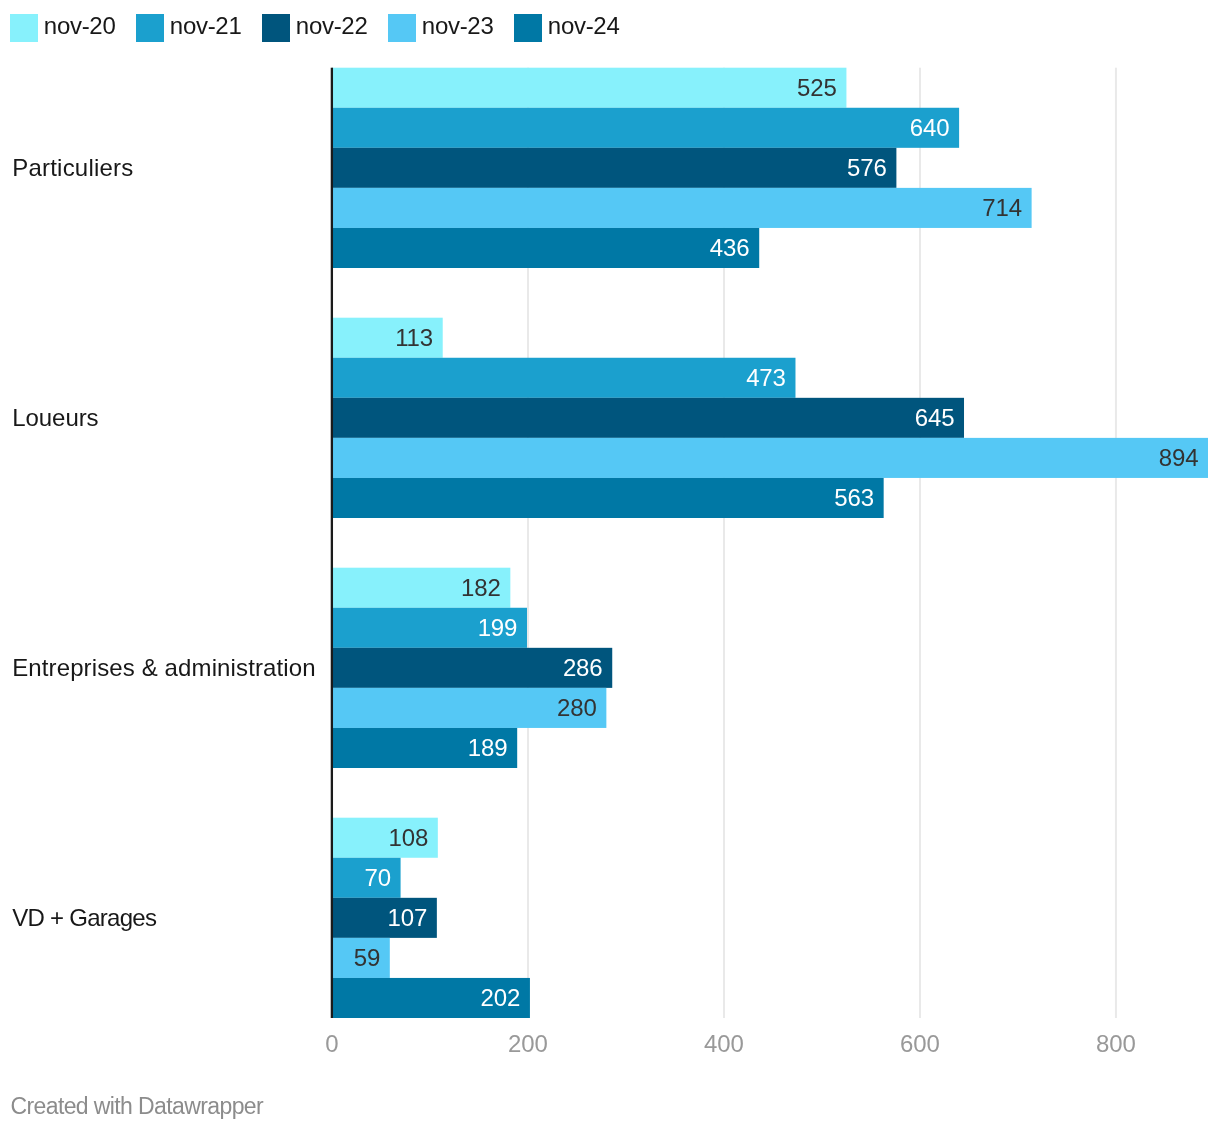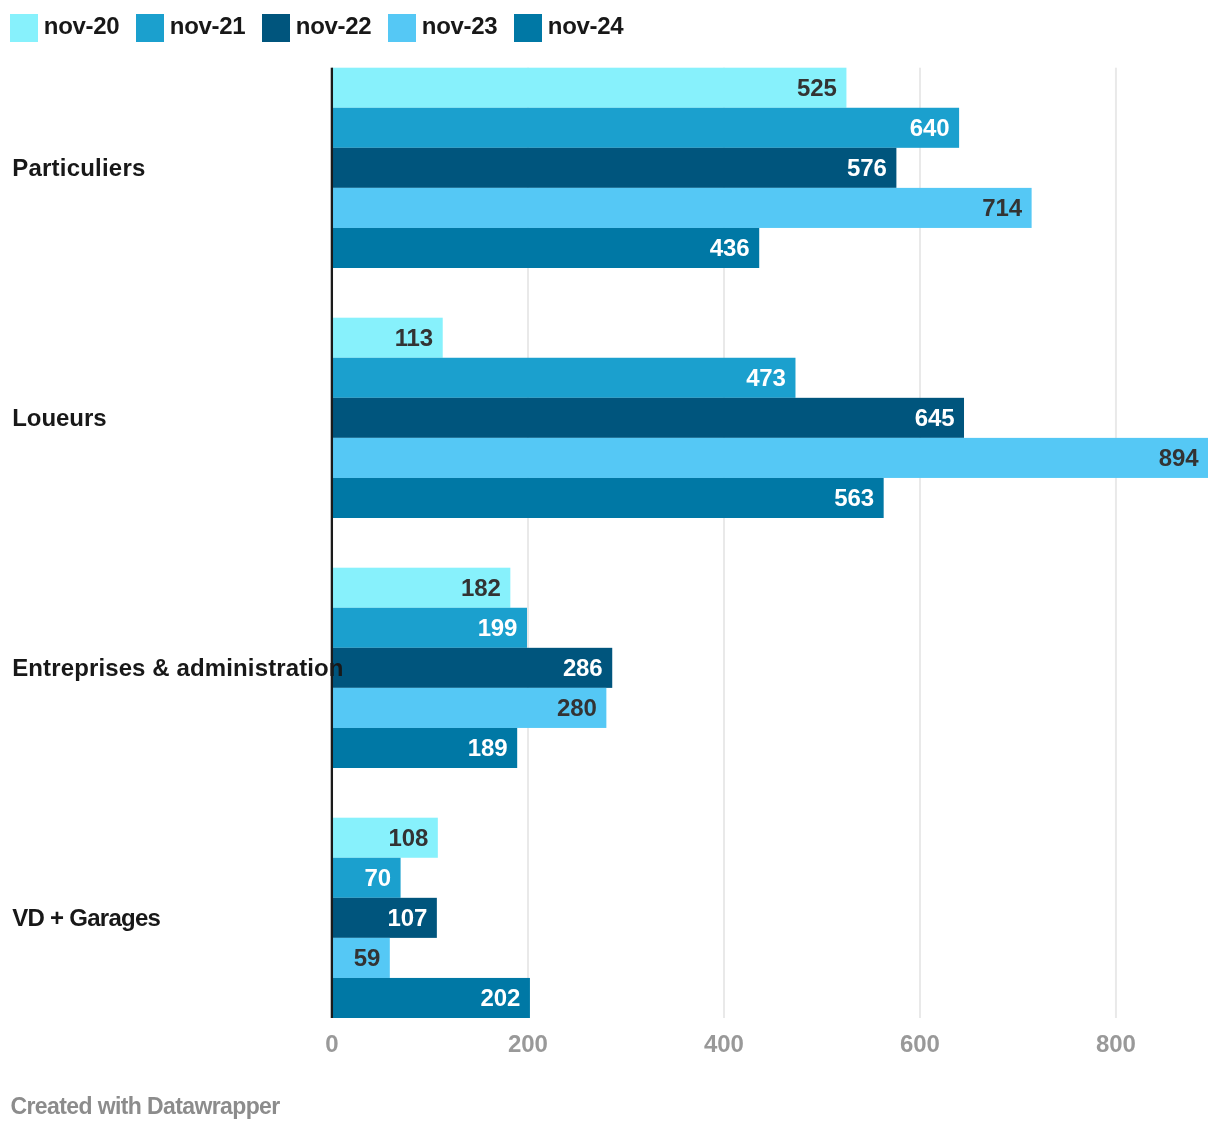--- a/index.html
+++ b/index.html
@@ -3,21 +3,21 @@
 <meta charset="utf-8">
 <title>Grouped bar chart</title>
 <style>
   html, body { margin:0; padding:0; background:#ffffff; }
   body {
     width:1220px; height:1132px; overflow:hidden;
     font-family:"Liberation Sans", sans-serif;
     -webkit-font-smoothing:antialiased;
   }
   
-  #root { position:relative; width:1220px; height:1132px; transform:translateZ(0);font-weight:bold; }
+  #root { position:relative; width:1220px; height:1132px; transform:translateZ(0); }
   svg#chart { display:block; width:1220px; height:1132px; }
   svg#chart text { font-family:"Liberation Sans", sans-serif; }
 
   .legend-label  { font-size:24px;   letter-spacing:-0.30px; fill:#181818; }
   .cat-label     { font-size:24px;                           fill:#181818; }
   .bar-value     { font-size:24px;   letter-spacing:-0.10px; text-anchor:end; }
   .tick-label    { font-size:24px;   letter-spacing:-0.05px; fill:#999999; text-anchor:middle; }
   .credit        { font-size:23px;   letter-spacing:-0.61px; fill:#8c8c8c; }
   .gridline      { fill:#e9e9e9; }
   .axis-line     { fill:#1a1a1a; }

